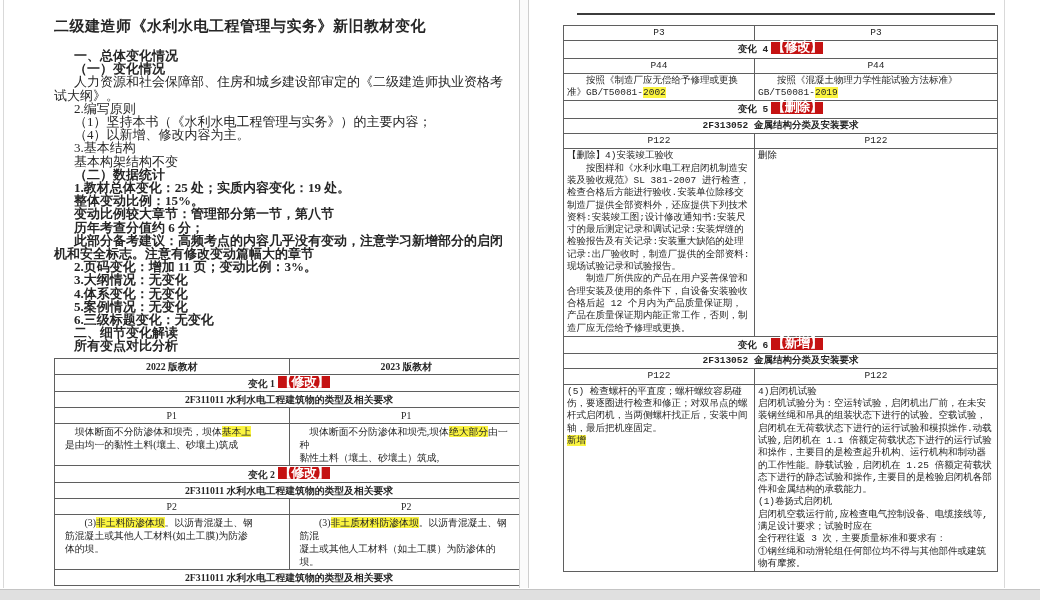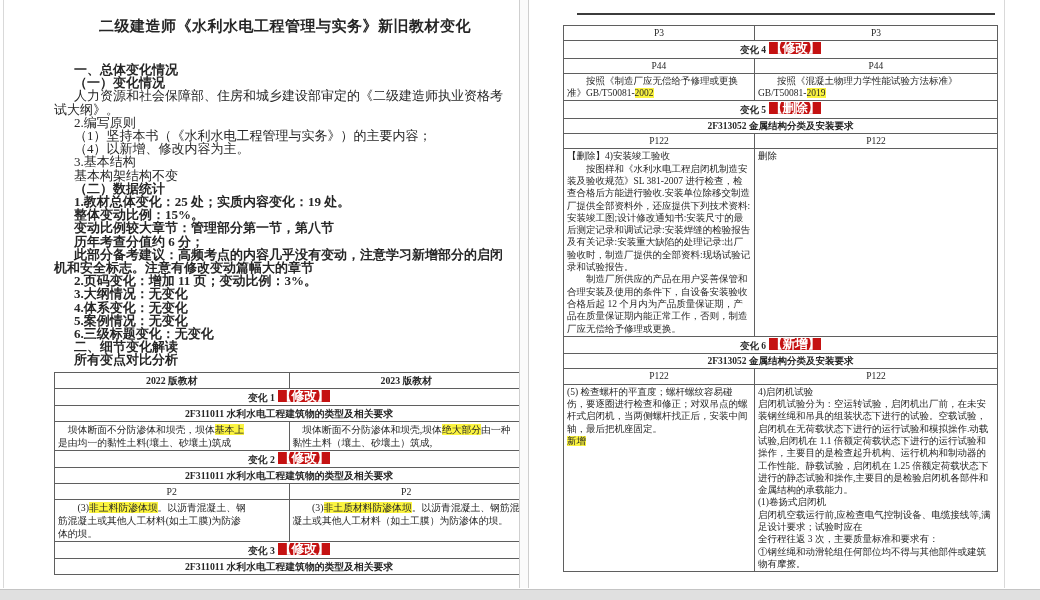--- a/index.html
+++ b/index.html
@@ -18,53 +18,53 @@
     overflow:hidden;
   }
   .stage{position:absolute;inset:0;}
   .edge-line{position:absolute;top:0;bottom:12px;width:1px;background:#d9d9d9;}
   .page{position:absolute;top:0;height:588px;background:#fff;overflow:hidden;}
   .page-left{left:6px;width:513px;padding:13px 8px 0 48px;}
   .page-gap{position:absolute;left:519px;top:0;width:10px;height:588px;background:#fbfbfb;
     border-left:1px solid #cfcfcf;border-right:1px solid #cfcfcf;}
   .page-right{left:530px;width:473px;}
   .doc-title{
-    font-size:15px;font-weight:700;text-align:right;
-    letter-spacing:.5px;margin:4px 40px 27px 0;white-space:nowrap;
+    font-size:15px;font-weight:700;text-align:left;
+    letter-spacing:.5px;margin:4px 40px 13px 0;white-space:nowrap;
   }
   .paras p{
     font-size:13px;line-height:13.2px;text-indent:20px;
     font-weight:400;
   }
   .paras p.bold{font-weight:700;}
   table.cmp{
     border-collapse:collapse;table-layout:fixed;
     font-size:9.8px;line-height:13px;color:var(--ink);
   }
   table.cmp td{
     border:1px solid var(--line);
     vertical-align:top;
-    padding:1px 3px;
+    padding:1px 10px;
     white-space:pre-wrap;
     word-break:break-all;
   }
   td.c{text-align:center;white-space:normal;}
   td.bold{font-weight:700;}
   .badge{
     display:inline-block;background:var(--badge-red);color:#ffffff;
     font-size:13px;line-height:12px;padding:0 1px;margin-left:3px;
     font-weight:700;vertical-align:1px;letter-spacing:-.5px;
   }
   .hl{background:var(--hl-yellow);}
   #table-left-wrap{margin-top:5px;width:470px;}
   #table-left{width:470px;}
   #table-left td{font-size:9.8px;}
   #table-right-wrap{position:absolute;left:33px;top:25px;width:435px;}
   #table-right{width:435px;font-size:9.5px;line-height:12.3px;}
-  #table-right td{padding:1px 3px;}
+  #table-right td{padding:1px 3px;font-family:Liberation Mono, monospace;}
   .prev-table-line{position:absolute;left:47px;top:13px;width:418px;height:2px;background:#3c3c3c;}
   .bottom-bar{
     position:absolute;left:0;right:0;bottom:0;height:11px;
     background:#e0e0e0;border-top:1px solid #c4c4c4;
   }
 </style>
 </head>
 <body>
 
 <div class="stage">
@@ -107,20 +107,24 @@
               <td class="c bold">2022 版教材</td>
               <td class="c bold">2023 版教材</td>
             </tr>
             <tr>
               <td class="c bold" colspan="2"><span>变化 1</span><span class="badge">【修改】</span></td>
             </tr>
             <tr>
               <td class="c bold" colspan="2">2F311011 水利水电工程建筑物的类型及相关要求</td>
             </tr>
             <tr>
+              <td class="c">P1</td>
+              <td class="c">P1</td>
+            </tr>
+            <tr>
               <td><span>　坝体断面不分防渗体和坝壳，坝体</span><span class="hl">基本上</span><span>
 是由均一的黏性土料(壤土、砂壤土)筑成</span></td>
               <td><span>　坝体断面不分防渗体和坝壳,坝体</span><span class="hl">绝大部分</span><span>由一种
 黏性土料（壤土、砂壤土）筑成,</span></td>
             </tr>
             <tr>
               <td class="c bold" colspan="2"><span>变化 2</span><span class="badge">【修改】</span></td>
             </tr>
             <tr>
               <td class="c bold" colspan="2">2F311011 水利水电工程建筑物的类型及相关要求</td>
@@ -128,23 +132,20 @@
             <tr>
               <td class="c">P2</td>
               <td class="c">P2</td>
             </tr>
             <tr>
               <td><span>　　(3)</span><span class="hl">非土料防渗体坝</span><span>。以沥青混凝土、钢
 筋混凝土或其他人工材料(如土工膜)为防渗
 体的坝。</span></td>
               <td><span>　　(3)</span><span class="hl">非土质材料防渗体坝</span><span>。以沥青混凝土、钢筋混
 凝土或其他人工材料（如土工膜）为防渗体的坝。</span></td>
-            </tr>
-            <tr>
-              <td class="c bold" colspan="2"><span>变化 3</span><span class="badge">【修改】</span></td>
             </tr>
             <tr>
               <td class="c bold" colspan="2">2F311011 水利水电工程建筑物的类型及相关要求</td>
             </tr>
           </tbody>
       </table>
     </div>
   </div>
 
   <div class="page-gap"></div>

